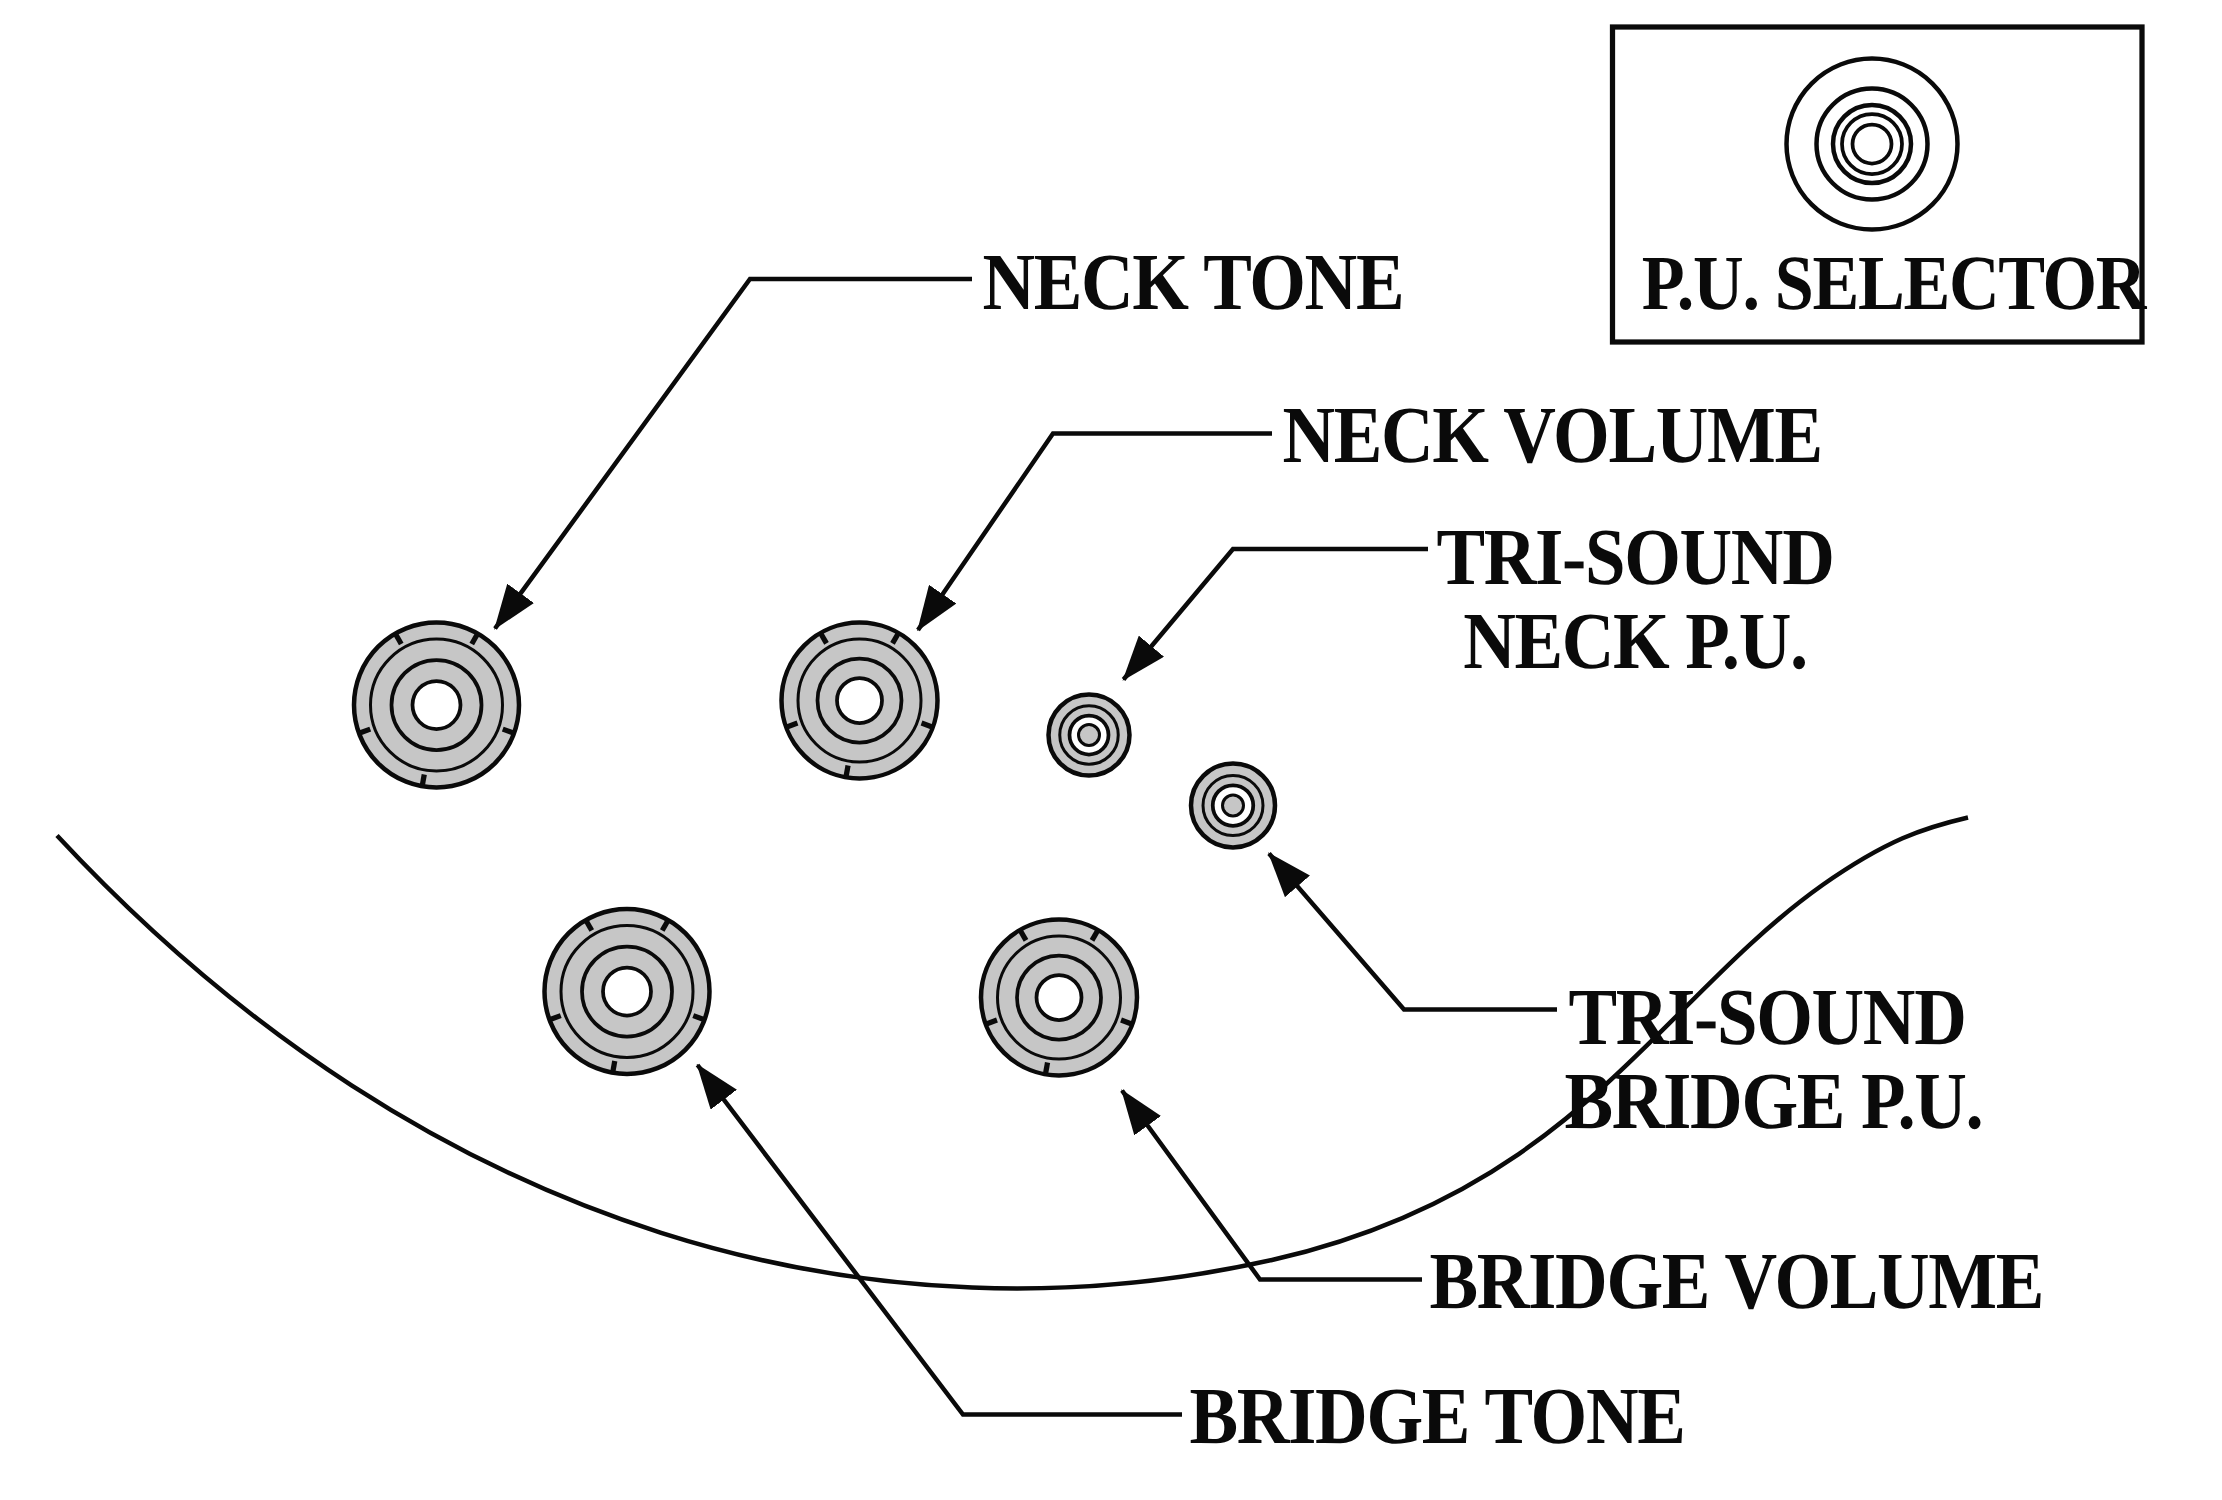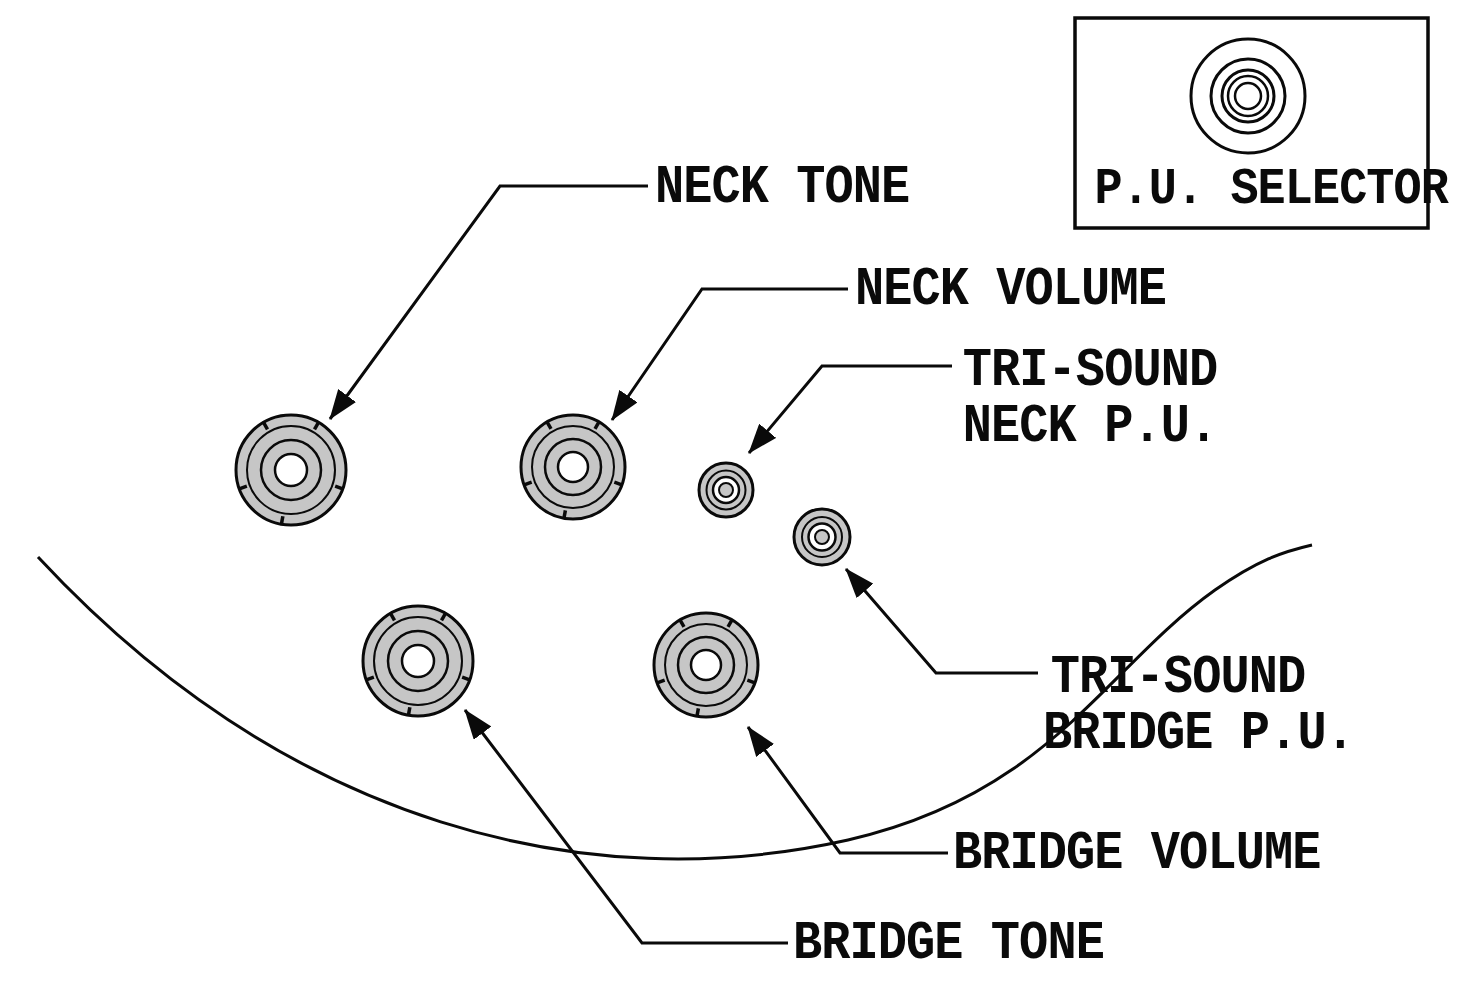--- a/index.html
+++ b/index.html
@@ -6,21 +6,21 @@
     margin: 0;
     padding: 0;
     background: #ffffff;
   }
   .stage {
     position: relative;
     width: 1481px;
     height: 1000px;
     background: var(--background, #ffffff);
     overflow: hidden;
-    font-family: Liberation Mono, monospace;
+    font-family: Liberation Serif, serif;
   }
   svg.canvas {
     position: absolute;
     left: 0;
     top: 0;
     width: 1481px;
     height: 1000px;
   }
   .lbl {
     position: absolute;

